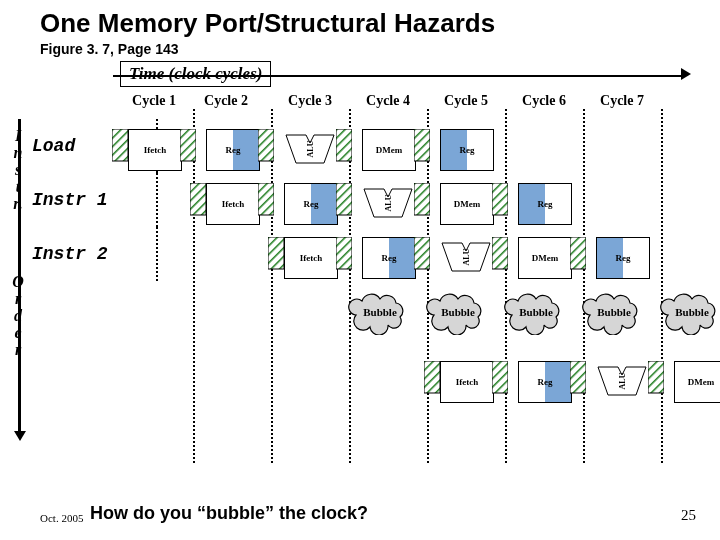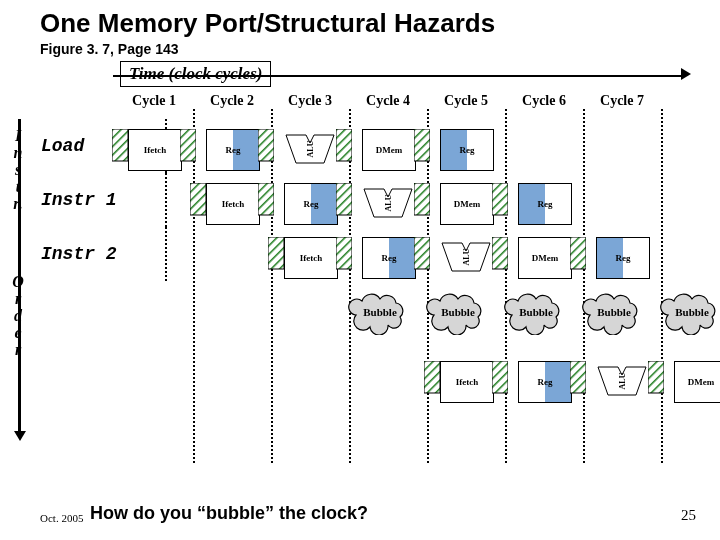--- a/index.html
+++ b/index.html
@@ -80,21 +80,21 @@
     top: -5px;
     border-left: 10px solid #000;
     border-top: 6px solid transparent;
     border-bottom: 6px solid transparent;
   }
   .time-arrow .bar {
     position:absolute; left:0; right:0; top:2px; height:2px; background:#000;
   }
   .instr-label-box {
     position: absolute;
-    left: 27px;
+    left: 18px;
     width: 130px;
     border-right: 2px dotted #000;
     font-family: "Courier New", monospace;
     font-weight: bold;
     font-style: italic;
     font-size: 18px;
     display: flex;
     align-items: center;
     padding-left: 4px;
     box-sizing: border-box;
@@ -207,21 +207,21 @@
 <div class="subtitle">Figure 3. 7, Page 143</div>
 <div class="timebox">Time (clock cycles)</div>
 
 <div class="diagram">
 
   <div class="time-arrow">
       <div class="bar"></div>
     </div>
 
   <div class="cycle-header" style="left:105px">Cycle 1</div>
-  <div class="cycle-header" style="left:183px">Cycle 2</div>
+  <div class="cycle-header" style="left:177px">Cycle 2</div>
   <div class="cycle-header" style="left:261px">Cycle 3</div>
   <div class="cycle-header" style="left:339px">Cycle 4</div>
   <div class="cycle-header" style="left:417px">Cycle 5</div>
   <div class="cycle-header" style="left:495px">Cycle 6</div>
   <div class="cycle-header" style="left:573px">Cycle 7</div>
 
   <div class="vline" style="left:183px"></div>
   <div class="vline" style="left:261px"></div>
   <div class="vline" style="left:339px"></div>
   <div class="vline" style="left:417px"></div>

